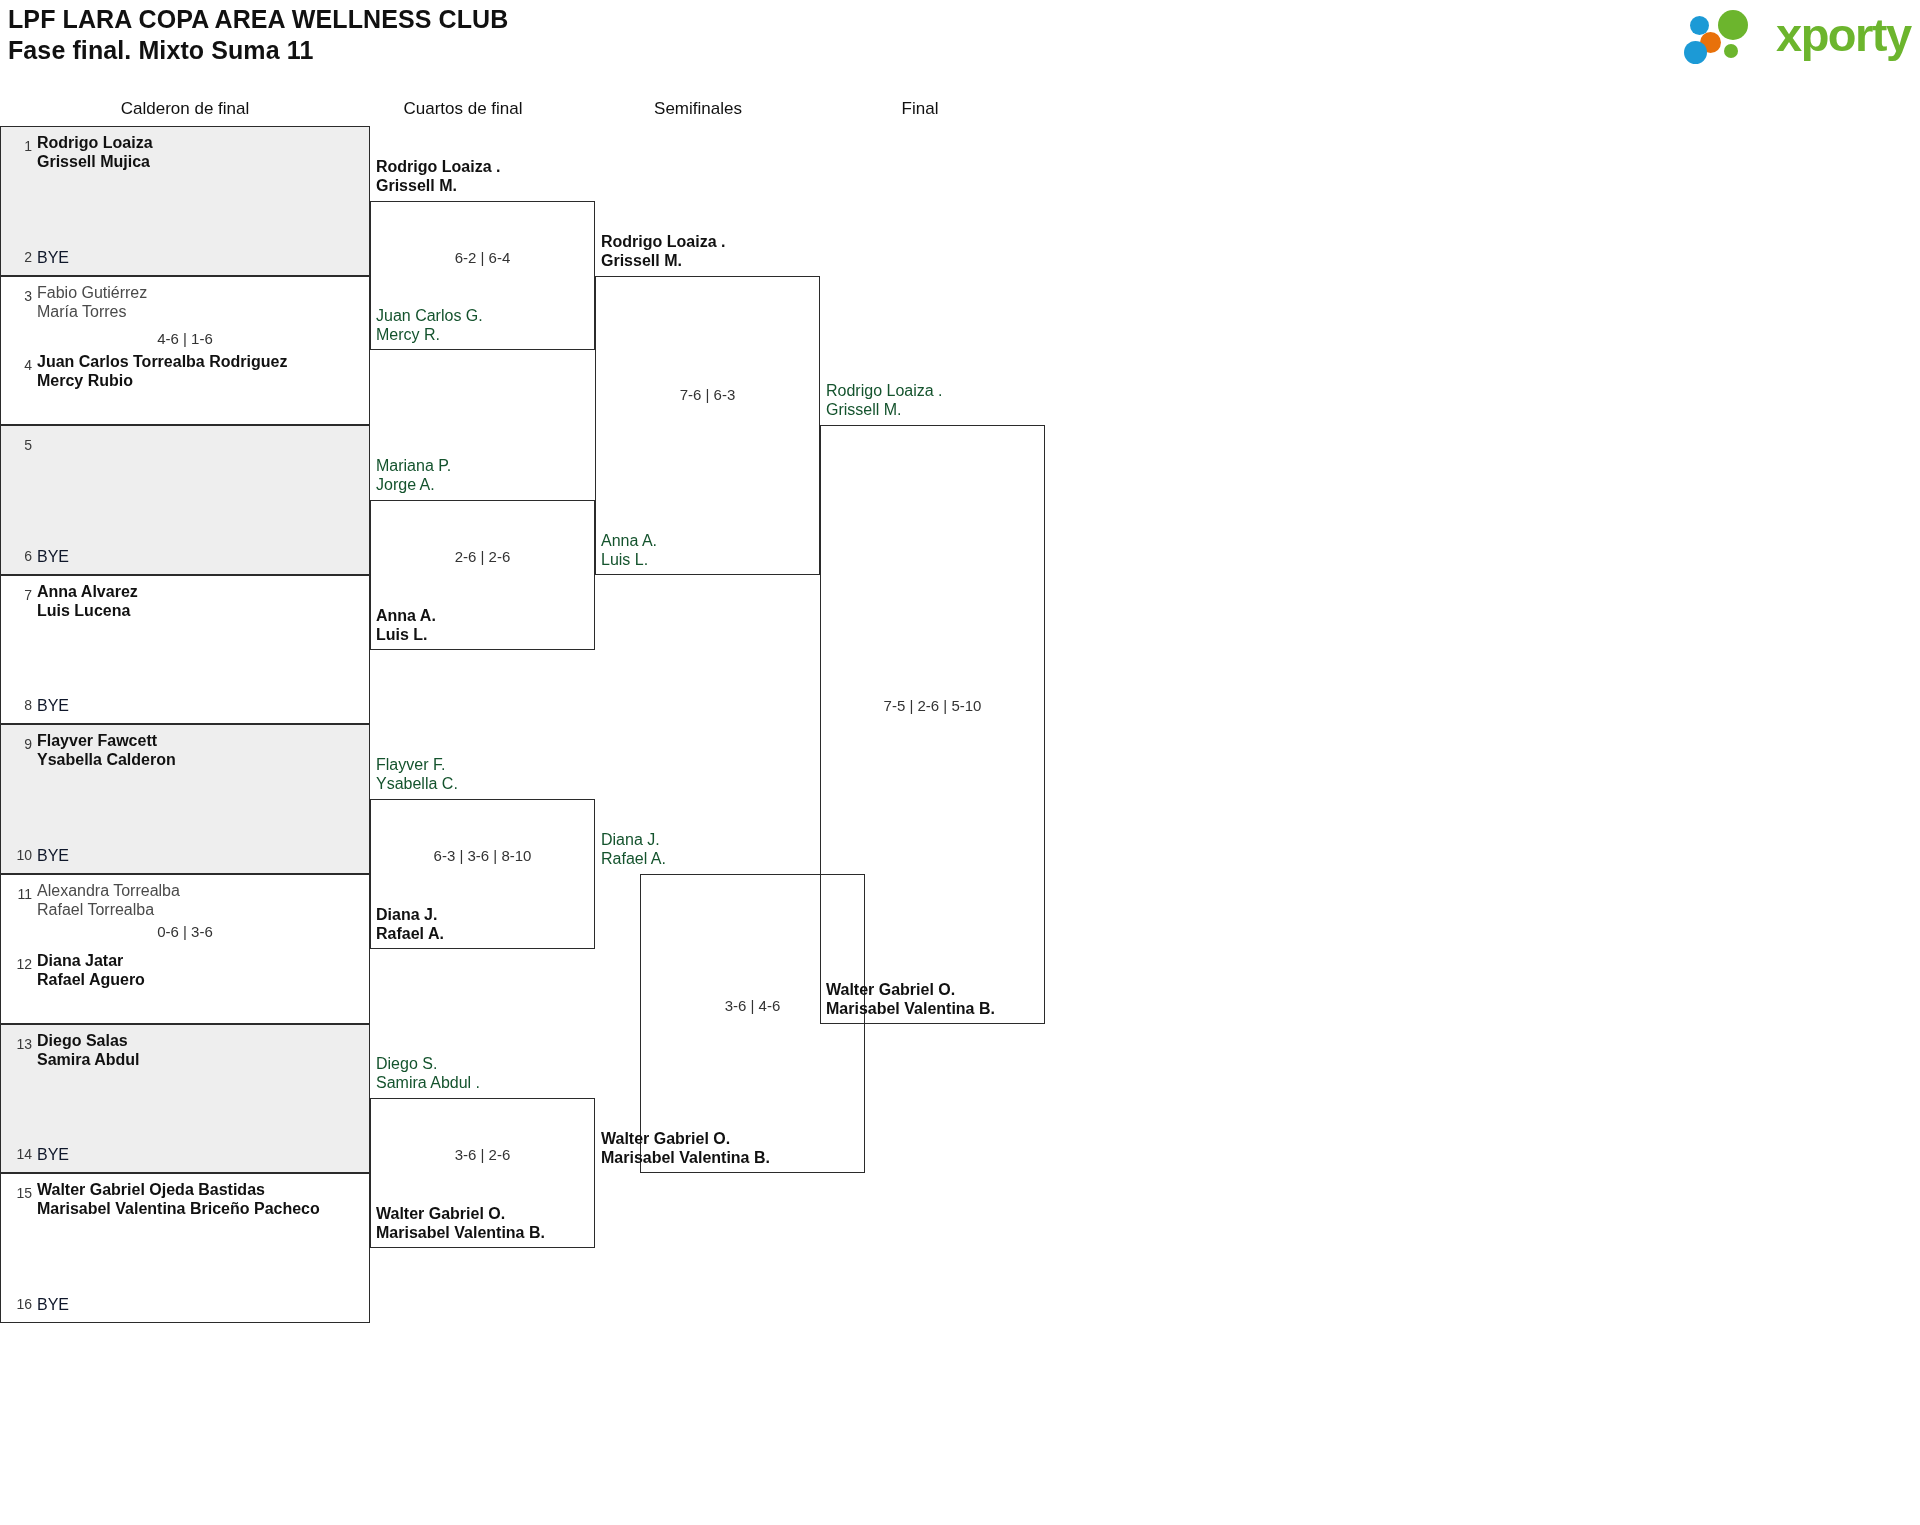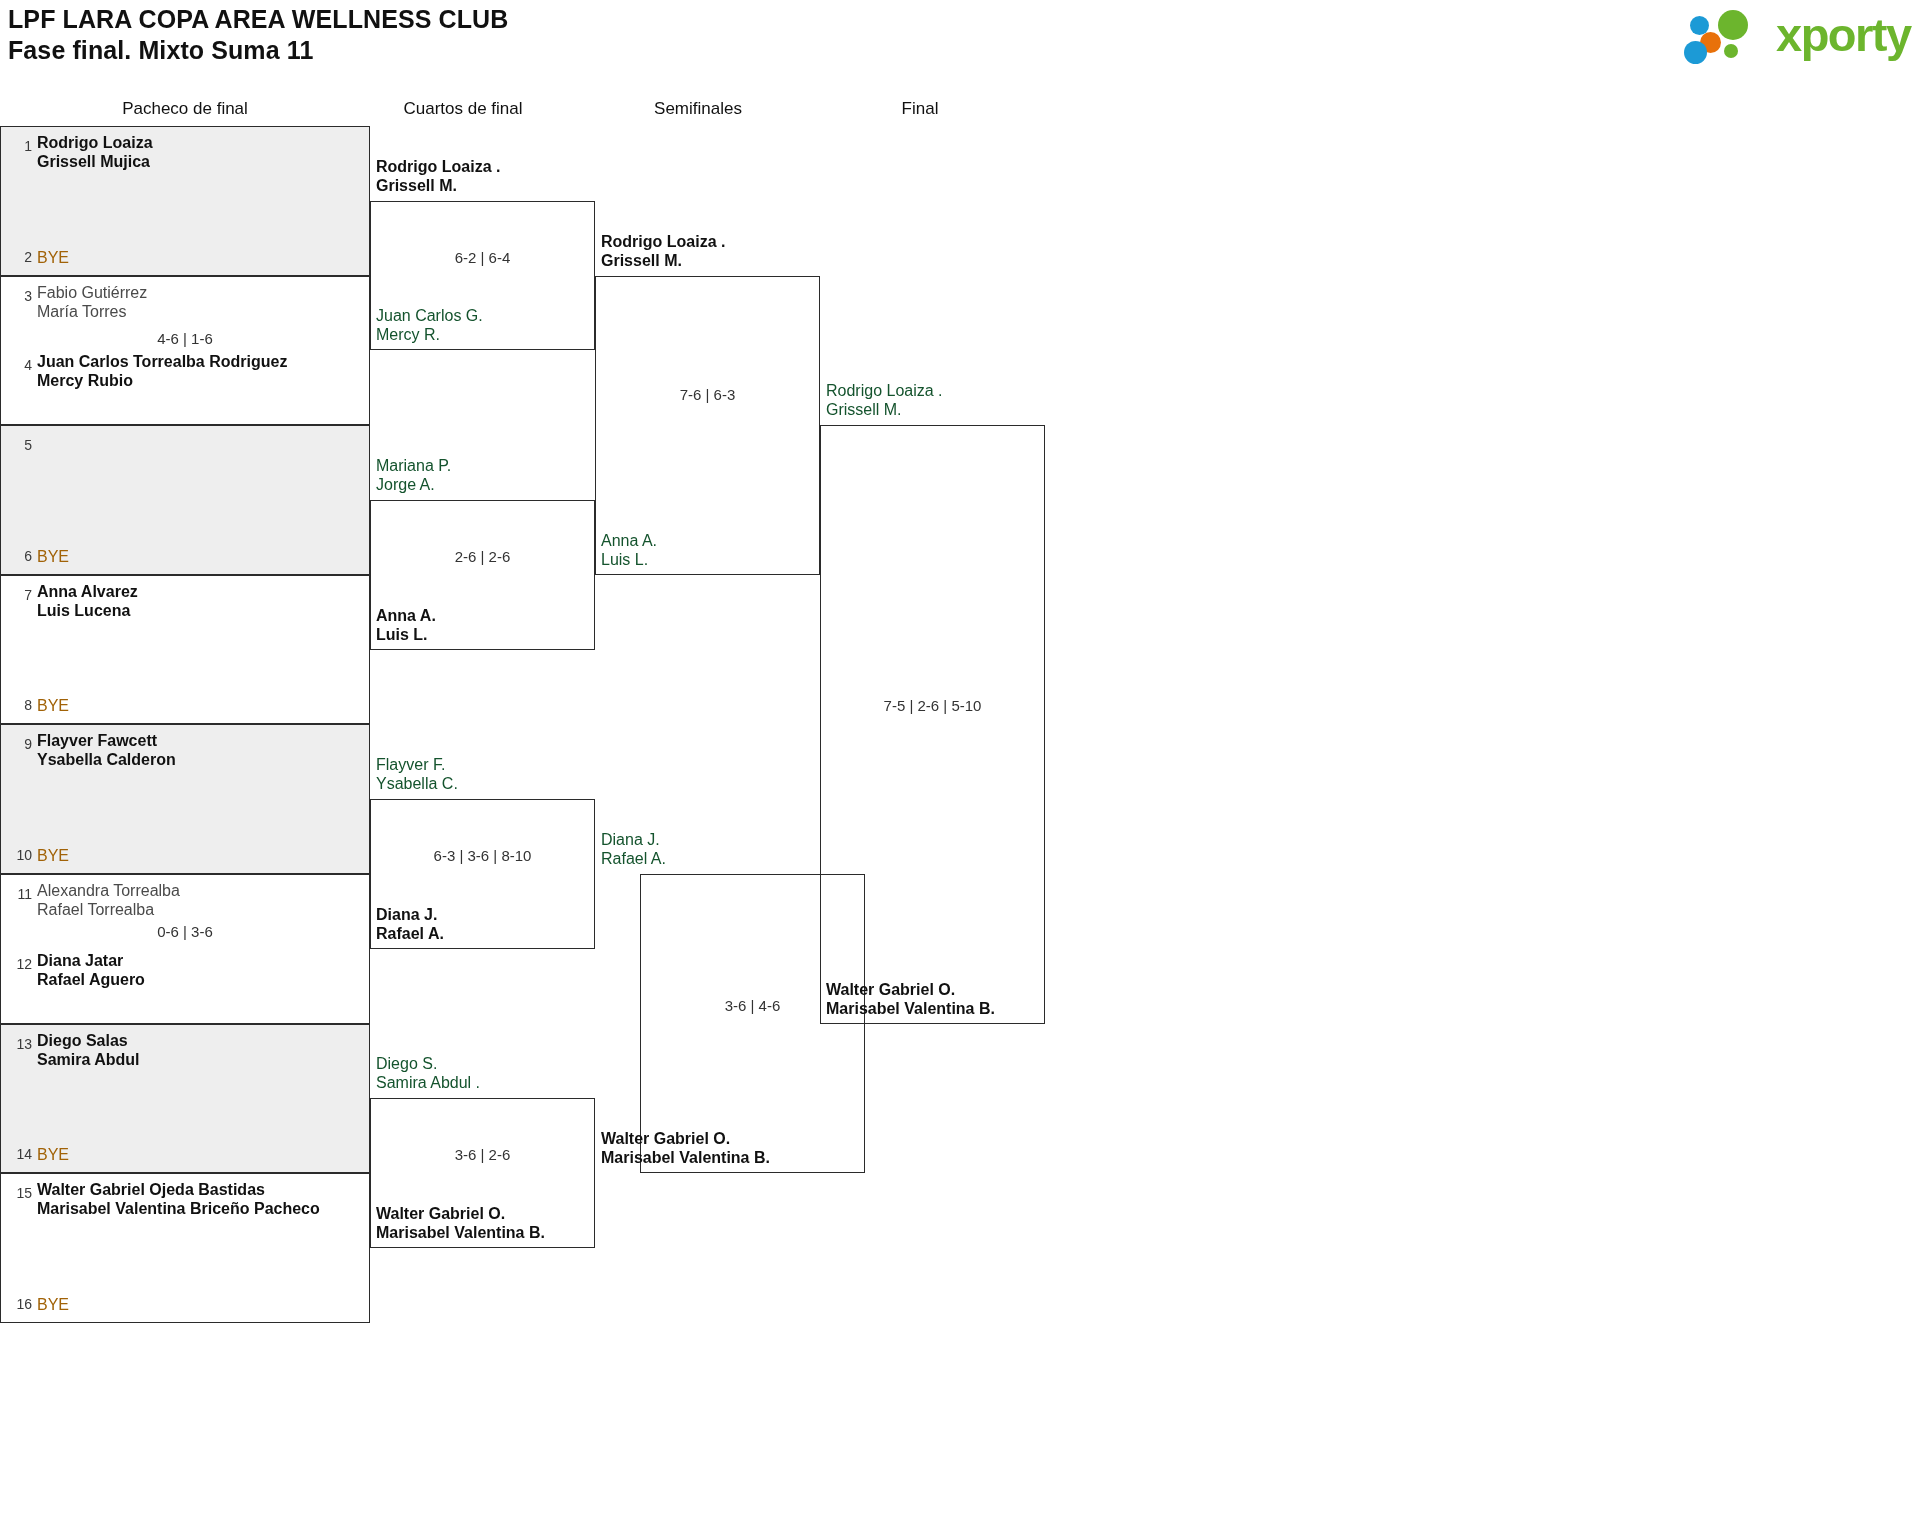--- a/index.html
+++ b/index.html
@@ -57,21 +57,21 @@
   .r1-bot .seed { top:10px; }
 
   .team {
     position:absolute; left:36px; right:6px;
     font-size:16px; line-height:19px; color:#1a1a1a;
   }
   .team.win { font-weight:bold; color:#111111; }
   .team.lose { font-weight:normal; color:#4a4a4a; }
   .team .ln { display:block; white-space:nowrap; }
 
-  .bye-label { position:absolute; left:36px; top:9px; font-size:16px; color:#a16207; line-height:19px; }
+  .bye-label { position:absolute; left:36px; top:9px; font-size:16px; color:#0f172a; line-height:19px; }
 
   
   .r1-score {
     position:absolute; left:0; width:370px; text-align:center;
     font-size:15px; color:#333333;
   }
 
   
   .mbox {
     position:absolute;
@@ -106,21 +106,21 @@
       <div class="dot" style="left:6px;  top:6px;  width:19px; height:19px; background:#1c9ad6;"></div>
       <div class="dot" style="left:34px; top:0px;  width:30px; height:30px; background:#6cb52d;"></div>
       <div class="dot" style="left:16px; top:22px; width:21px; height:21px; background:#e8710a;"></div>
       <div class="dot" style="left:0px;  top:31px; width:23px; height:23px; background:#1c9ad6;"></div>
       <div class="dot" style="left:40px; top:34px; width:14px; height:14px; background:#6cb52d;"></div>
     </div>
     <div id="logo-word">xporty</div>
   </div>
 </div>
 
-<div class="round-head" style="left:45px;  width:280px;">Pacheco de final</div>
+<div class="round-head" style="left:45px;  width:280px;">Calderon de final</div>
 <div class="round-head" style="left:343px; width:240px;">Cuartos de final</div>
 <div class="round-head" style="left:588px; width:220px;">Semifinales</div>
 <div class="round-head" style="left:830px; width:180px;">Final</div>
 
 <div id="bracket">
     <div class="r1-cell shaded topline r1-top" style="top: 0px; height: 74.8px;">
       <div class="seed">1</div>
       <div class="team win" style="top: 6px;">
         <span class="ln">Rodrigo Loaiza</span>
         <span class="ln">Grissell Mujica</span>

